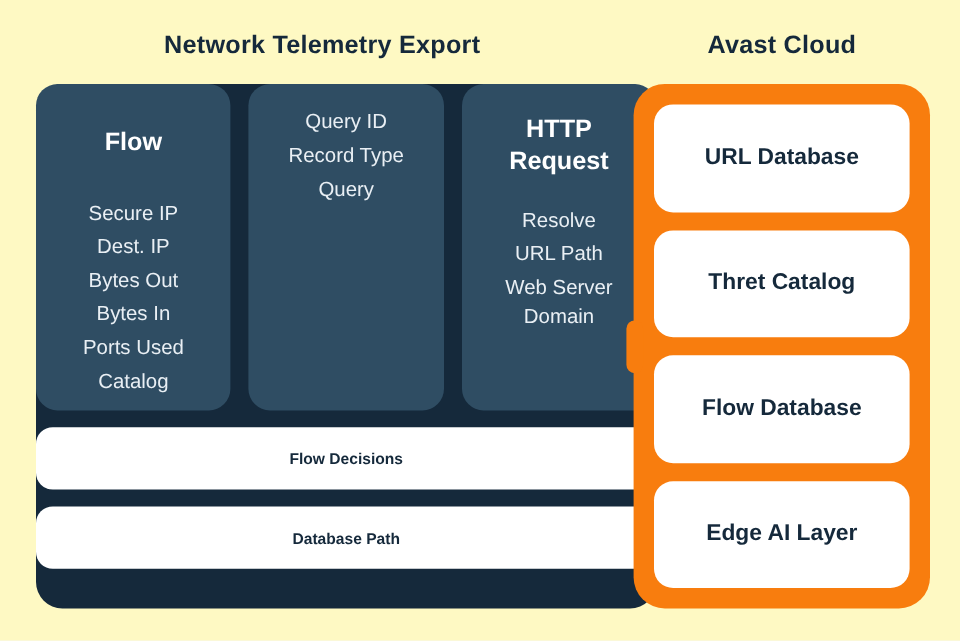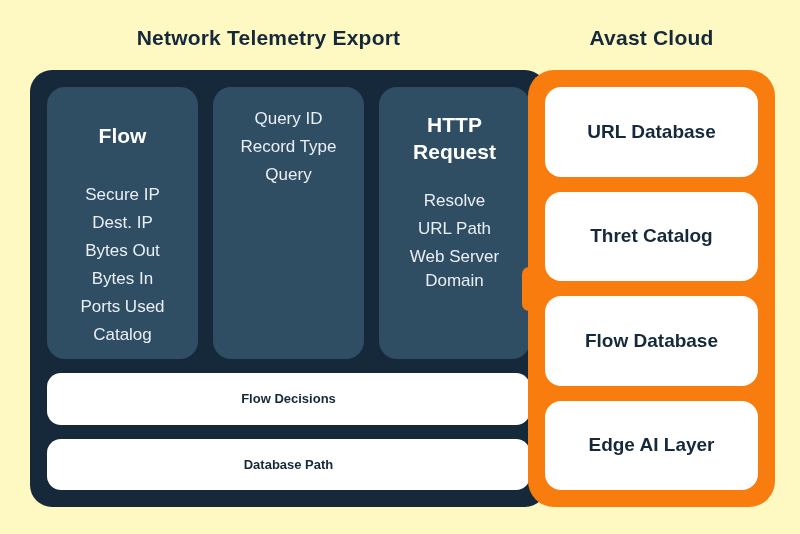--- a/index.html
+++ b/index.html
@@ -20,21 +20,21 @@
   .panel-title.left{left:30px;width:477px;}
   .panel-title.right{left:528px;width:247px;}
 
   
   .dark-box{
     position:absolute;left:30px;top:70px;
     width:517px;height:437px;
     background:var(--dark_navy,#15293B);
     border-radius:22px;
     box-sizing:border-box;
-    padding:17px;
+    padding:0;
     display:flex;flex-direction:column;
   }
   .cols{display:flex;gap:15px;height:272px;}
   .col{
     flex:1;
     background:var(--slate,#2F4D63);
     border-radius:18px;
     display:flex;flex-direction:column;align-items:center;
     box-sizing:border-box;
     padding:10px 8px;

